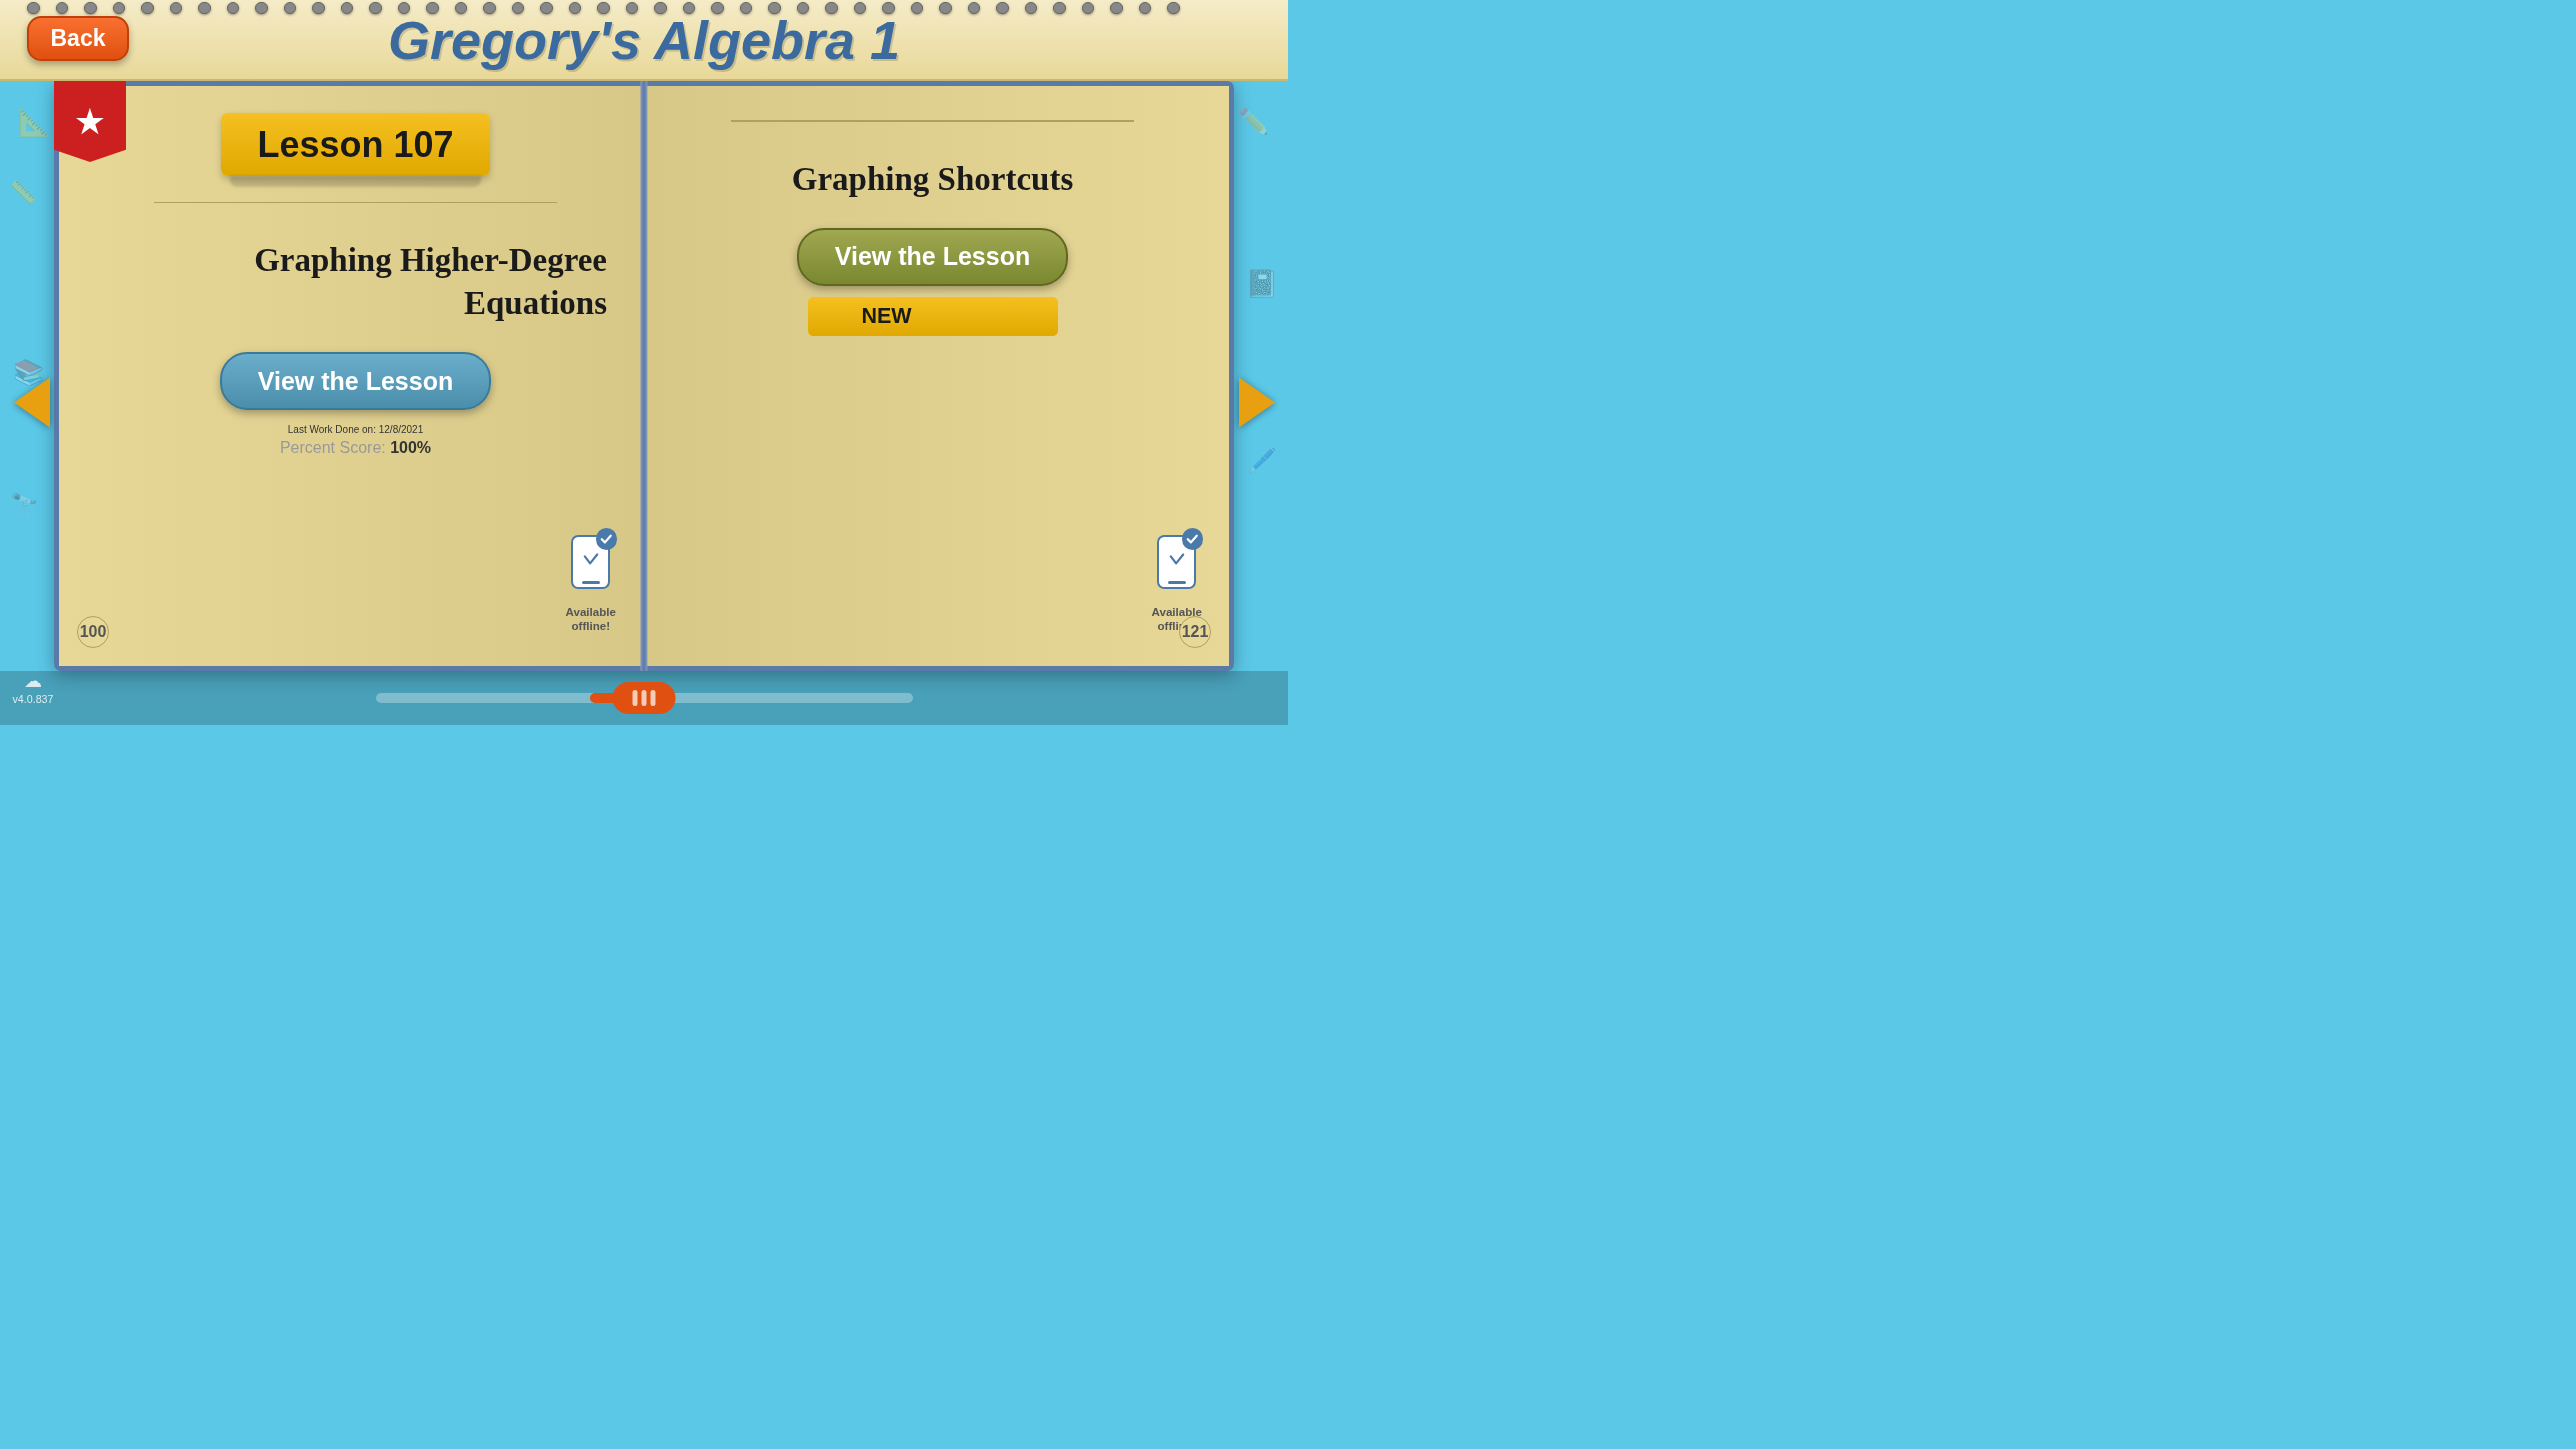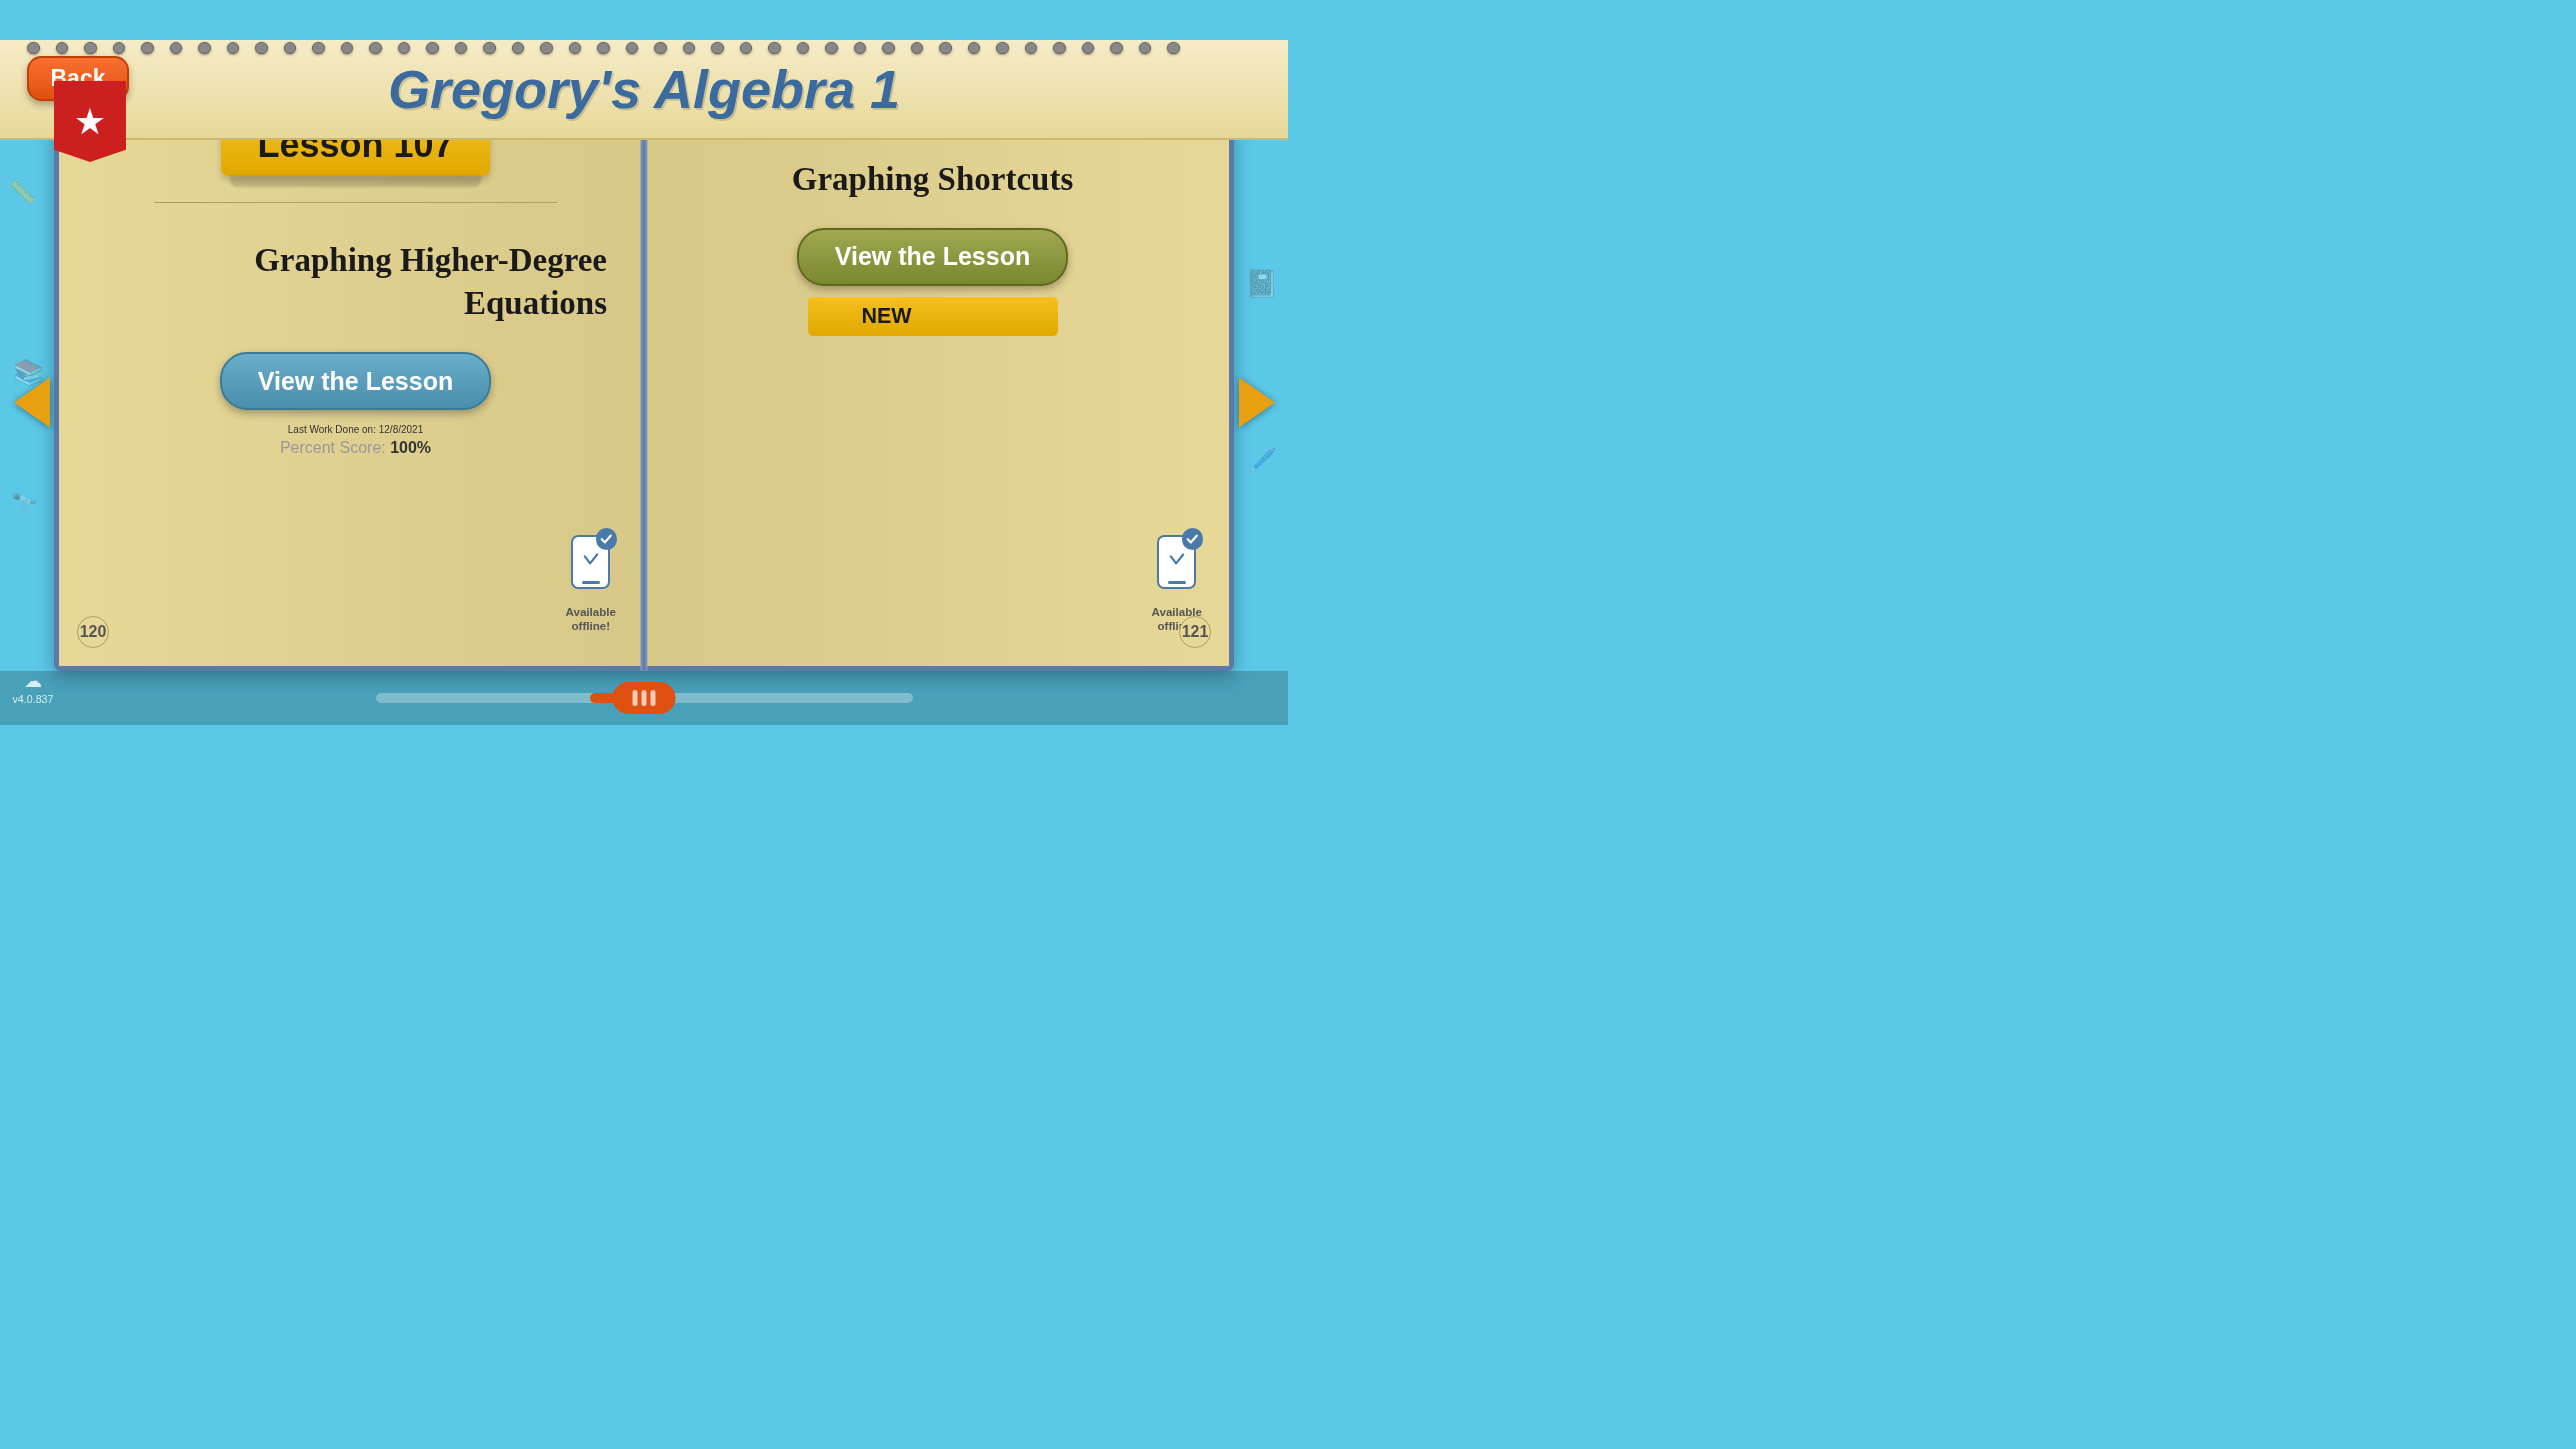--- a/index.html
+++ b/index.html
@@ -20,28 +20,27 @@
       background: #5bc8e8;
       z-index: 0;
     }
 
     
     .header {
       position: absolute;
       top: 0;
       left: 0;
       right: 0;
-      height: 100px;
+      height: 81px;
       background: linear-gradient(to bottom, #f5ecc8, #e8d898);
       border-bottom: 2.7px solid #c8b870;
       z-index: 10;
       display: flex;
       align-items: center;
       justify-content: center;
-      margin-top: 40px;
     }
 
     
     .spiral-top {
       position: absolute;
       top: 0;
       left: 27px;
       right: 27px;
       height: 16px;
       z-index: 15;
@@ -535,21 +534,21 @@
             <polyline points="2,7 5.5,10.5 12,3" stroke="white" stroke-width="2.5" stroke-linecap="round" stroke-linejoin="round"></polyline>
           </svg>
         </div>
         <svg width="18" height="23" viewBox="0 0 20 26" fill="none">
           <polyline points="3,6 9,14 17,4" stroke="#4a7aaa" stroke-width="2.5" stroke-linecap="round" stroke-linejoin="round"></polyline>
         </svg>
       </div>
       <div class="offline-text">Available<br>offline!</div>
     </div>
 
-    <div class="page-num page-num-left">120</div>
+    <div class="page-num page-num-left">100</div>
   </div>
 
   <div class="page-right">
     <div class="banner-underline"></div>
 
     <div class="lesson-subject">Graphing Shortcuts</div>
 
     <button class="btn-view-olive">View the Lesson</button>
 
     <div class="new-badge">NEW</div>

